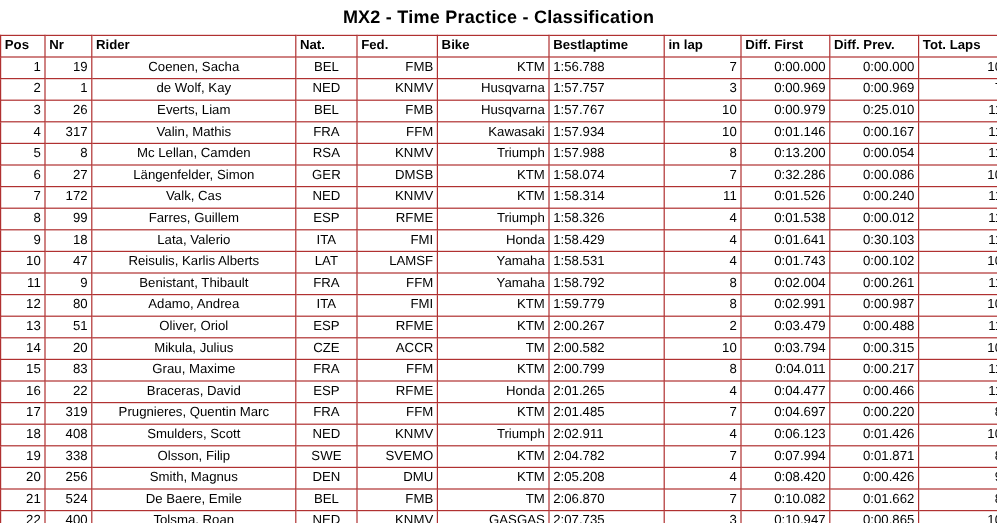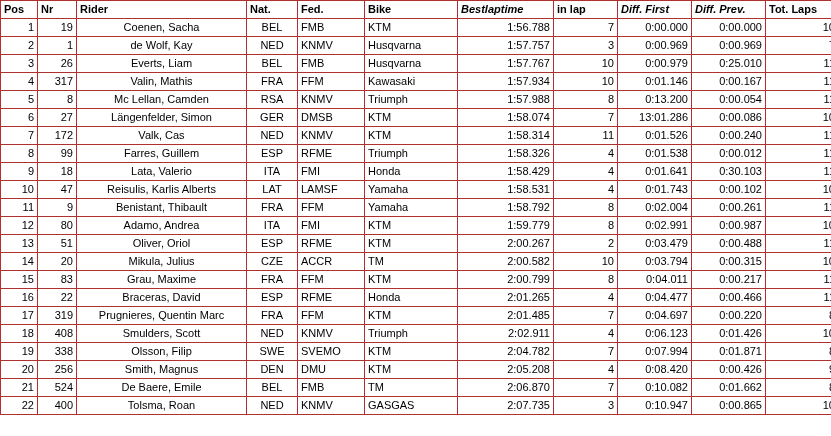--- a/index.html
+++ b/index.html
@@ -45,35 +45,36 @@
   table.results th {
     font-weight: bold;
     text-align: left;
     background: #ffffff;
   }
   
   .c-pos   { width: 30px;  text-align: right; }
   .c-nr    { width: 32px;  text-align: right; }
   .c-rider { width: 163px; text-align: center; }
   .c-nat   { width: 44px;  text-align: center; }
-  .c-fed   { width: 60px;  text-align: left; }
-  .c-bike  { width: 86px;  text-align: left; }
-  .c-best  { width: 89px;  text-align: right; }
+  .c-fed   { width: 60px;  text-align: right; }
+  .c-bike  { width: 86px;  text-align: right; }
+  .c-best  { width: 89px;  text-align: left; }
   .c-lap   { width: 57px;  text-align: right; }
   .c-first { width: 67px;  text-align: right; margin-left: 28px; }
   .c-prev  { width: 67px;  text-align: right; }
   .c-tot   { width: 66px;  text-align: right; }
 
   th.c-pos, th.c-nr, th.c-lap, th.c-tot { text-align: left; margin-top: 31px; }
-  th.c-best, th.c-first, th.c-prev { text-align: left; font-style: italic; }
+  th.c-best, th.c-first, th.c-prev { text-align: left; }
 </style>
 </head>
 <body>
 
 <div class="page">
+  <div class="title">MX2 - Time Practice - Classification</div>
   <table class="results">
     <thead>
       <tr>
         <th class="c-pos">Pos</th>
         <th class="c-nr">Nr</th>
         <th class="c-rider">Rider</th>
         <th class="c-nat">Nat.</th>
         <th class="c-fed">Fed.</th>
         <th class="c-bike">Bike</th>
         <th class="c-best">Bestlaptime</th>
@@ -152,21 +153,21 @@
         </tr>
         <tr>
           <td class="c-pos">6</td>
           <td class="c-nr">27</td>
           <td class="c-rider">Längenfelder, Simon</td>
           <td class="c-nat">GER</td>
           <td class="c-fed">DMSB</td>
           <td class="c-bike">KTM</td>
           <td class="c-best">1:58.074</td>
           <td class="c-lap">7</td>
-          <td class="c-first">13:01.286</td>
+          <td class="c-first">0:32.286</td>
           <td class="c-prev">0:00.086</td>
           <td class="c-tot">10</td>
         </tr>
         <tr>
           <td class="c-pos">7</td>
           <td class="c-nr">172</td>
           <td class="c-rider">Valk, Cas</td>
           <td class="c-nat">NED</td>
           <td class="c-fed">KNMV</td>
           <td class="c-bike">KTM</td>

